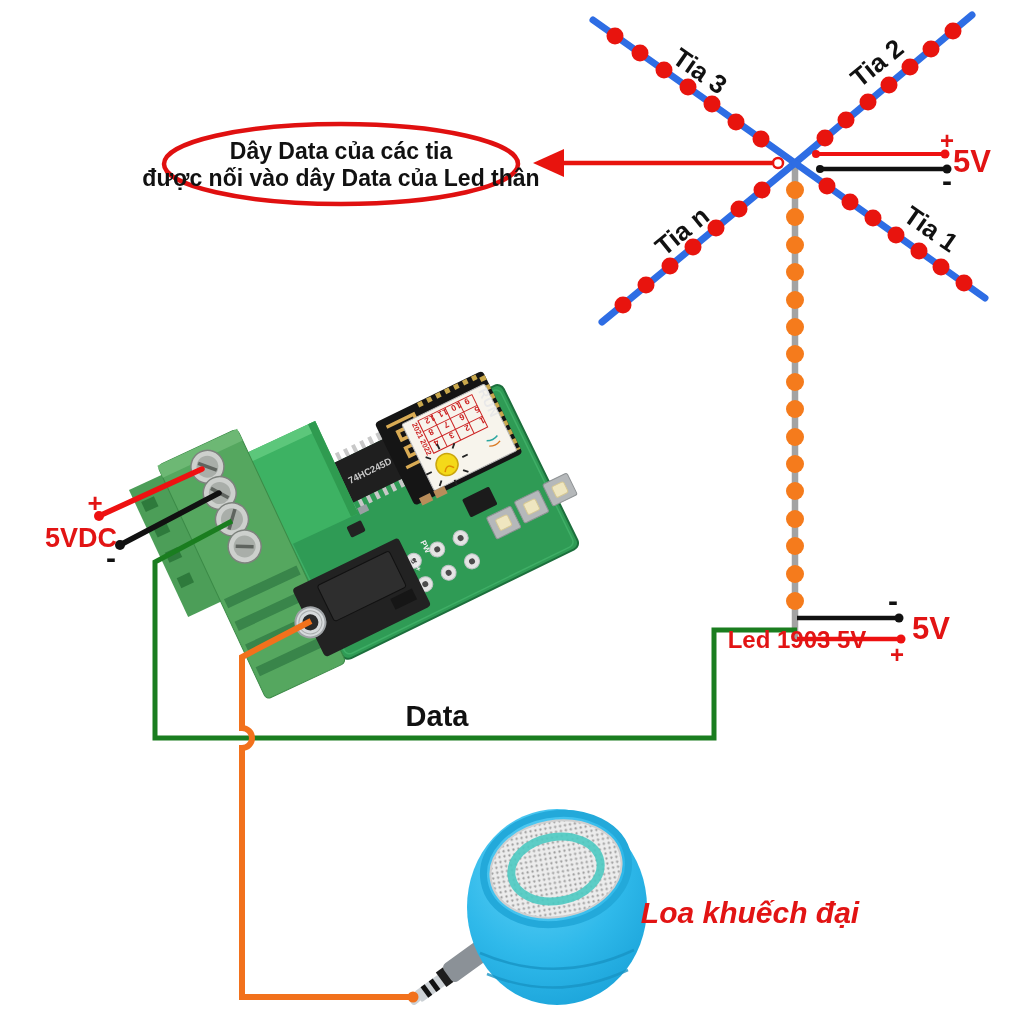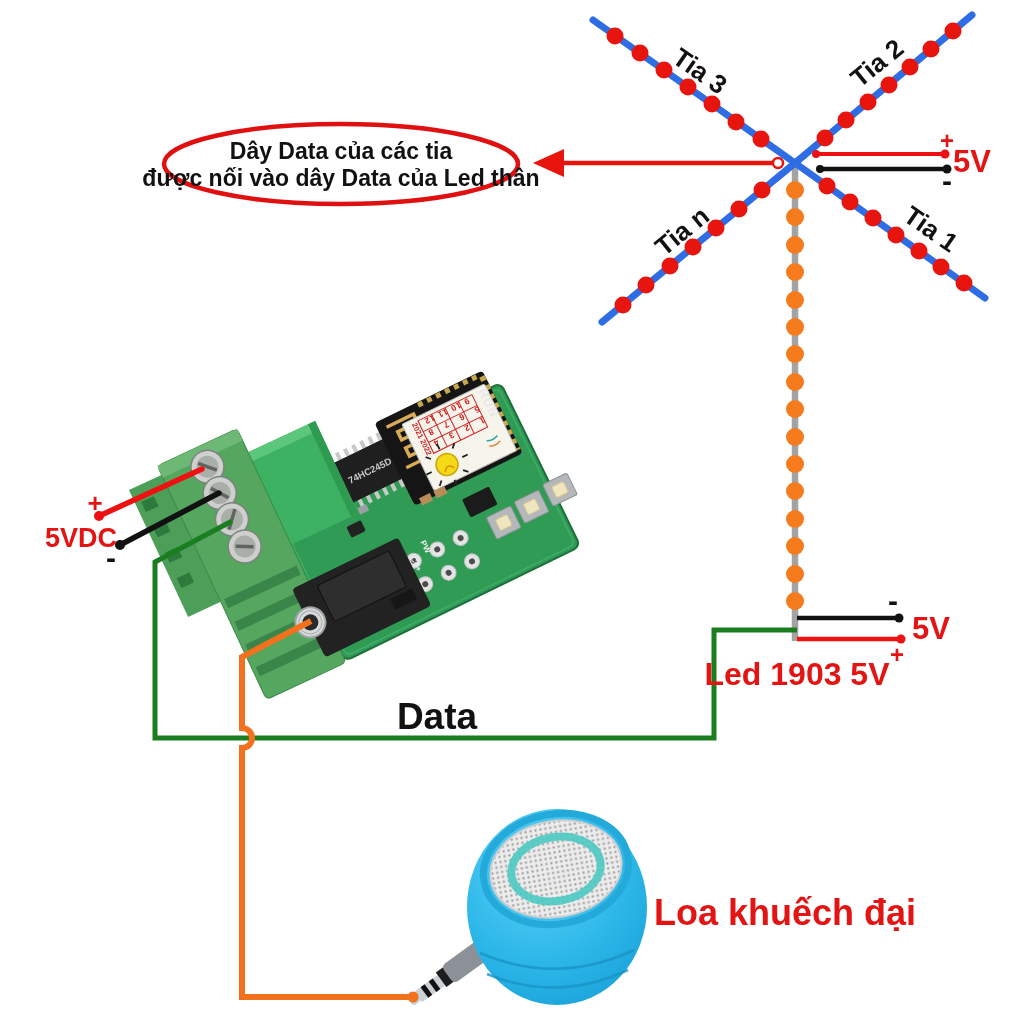--- a/index.html
+++ b/index.html
@@ -305,23 +305,23 @@
 <div class="lbl blk rotm39" style="left:682px;top:231px;font-size:26px;">Tia n</div>
 <div class="lbl blk rot35" style="left:931px;top:229px;font-size:26px;">Tia 1</div>
 
 <div class="lbl red" style="left:947px;top:141px;font-size:24px;">+</div>
 <div class="lbl red" style="left:972px;top:161px;font-size:31px;">5V</div>
 <div class="lbl blk" style="left:947px;top:181px;font-size:30px;">-</div>
 
 <div class="lbl blk" style="left:893px;top:601px;font-size:30px;">-</div>
 <div class="lbl red" style="left:931px;top:628px;font-size:31px;">5V</div>
 <div class="lbl red" style="left:897px;top:655px;font-size:24px;">+</div>
-<div class="lbl red" style="left:797px;top:674px;font-size:32px;">Led 1903 5V</div>
+<div class="lbl red" style="left:797px;top:640px;font-size:24px;">Led 1903 5V</div>
 
 <div class="lbl red" style="left:95px;top:503px;font-size:26px;">+</div>
 <div class="lbl red" style="left:81px;top:538px;font-size:27px;">5VDC</div>
 <div class="lbl blk" style="left:111px;top:558px;font-size:30px;">-</div>
 
-<div class="lbl blk" style="left:437px;top:716px;font-size:37px;text-align:right;">Data</div>
-
-<div class="lbl red" style="left:785px;top:913px;font-size:36px;">Loa khuếch đại</div>
+<div class="lbl blk" style="left:437px;top:716px;font-size:29px;text-align:right;">Data</div>
+
+<div class="lbl red" style="left:750px;top:913px;font-size:30px;font-style:italic;">Loa khuếch đại</div>
 
 </div>
 
 </body></html>

